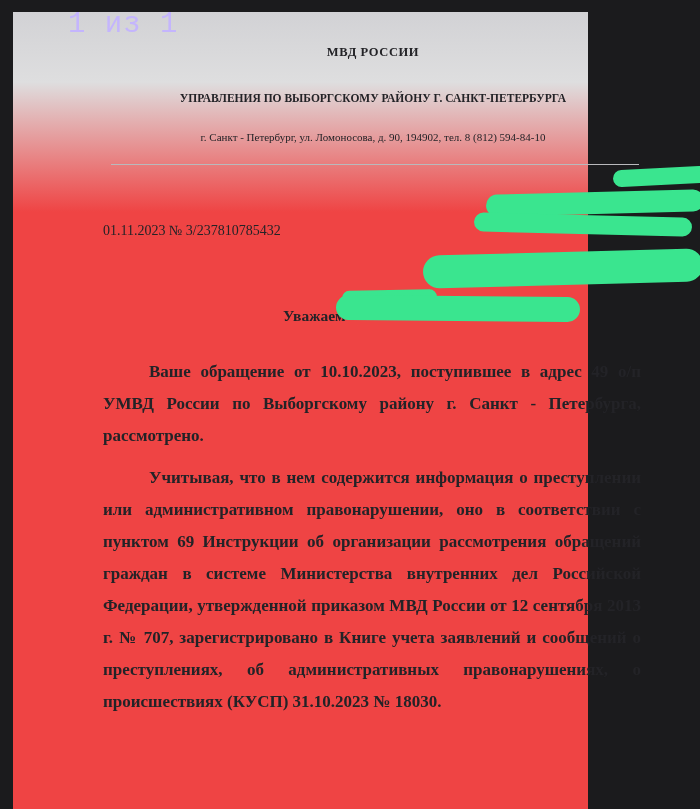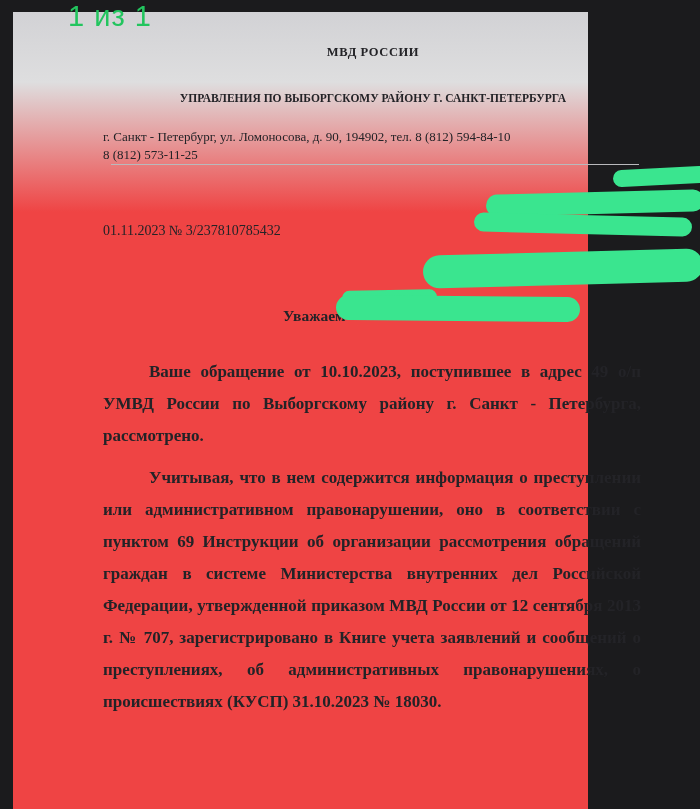--- a/index.html
+++ b/index.html
@@ -17,25 +17,25 @@
     background:#ef4444;
   }
   .top-shade{
     position:absolute;
     left:0;top:0;width:100%;height:200px;
     background:linear-gradient(to bottom, #d2d2d5 0%, #dededf 35%, rgba(255,255,255,0) 100%);
     pointer-events:none;
   }
   .page-indicator{
     position:absolute;
-    left:68px;top:0;
-    font-family:Liberation Sans, sans-serif;
+    left:68px;top:8px;
+    font-family:Liberation Mono, monospace;
     font-size:29px;
     letter-spacing:1px;
-    color:#22c55e;
+    color:#c4b5fd;
     z-index:6;
   }
   .doc{
     position:absolute;
     left:90px;top:0;
     width:540px;
     color:#232327;
   }
   .org-title{
     position:absolute;
@@ -49,22 +49,22 @@
     position:absolute;
     left:0;top:77px;width:100%;
     text-align:center;
     font-weight:bold;
     font-size:11.5px;
     line-height:18px;
   }
   .address{
     position:absolute;
     left:0;top:116px;width:100%;
-    text-align:left;
-    font-size:13px;
+    text-align:center;
+    font-size:11px;
     line-height:18px;
   }
   .header-divider{
     position:absolute;
     left:8px;top:152px;width:528px;
     border:none;
     border-top:1.5px solid #b9b9bc;
     margin:0;
   }
   .reference-number{
@@ -110,21 +110,20 @@
 
   <div class="doc">
     <div class="org-title">МВД РОССИИ</div>
 
     <div class="department">
       <div>УПРАВЛЕНИЯ ПО ВЫБОРГСКОМУ РАЙОНУ Г. САНКТ-ПЕТЕРБУРГА</div>
     </div>
 
     <div class="address">
       <div>г. Санкт - Петербург, ул. Ломоносова, д. 90, 194902, тел. 8 (812) 594-84-10</div>
-      <div>8 (812) 573-11-25</div>
     </div>
 
     <hr class="header-divider">
 
     <div class="reference-number">01.11.2023 № 3/237810785432</div>
 
     <div class="salutation">Уважаем</div>
 
     <div class="body-text">
       <p>Ваше обращение от 10.10.2023, поступившее в адрес 49 о/п УМВД России по Выборгскому району г. Санкт - Петербурга, рассмотрено.</p>

